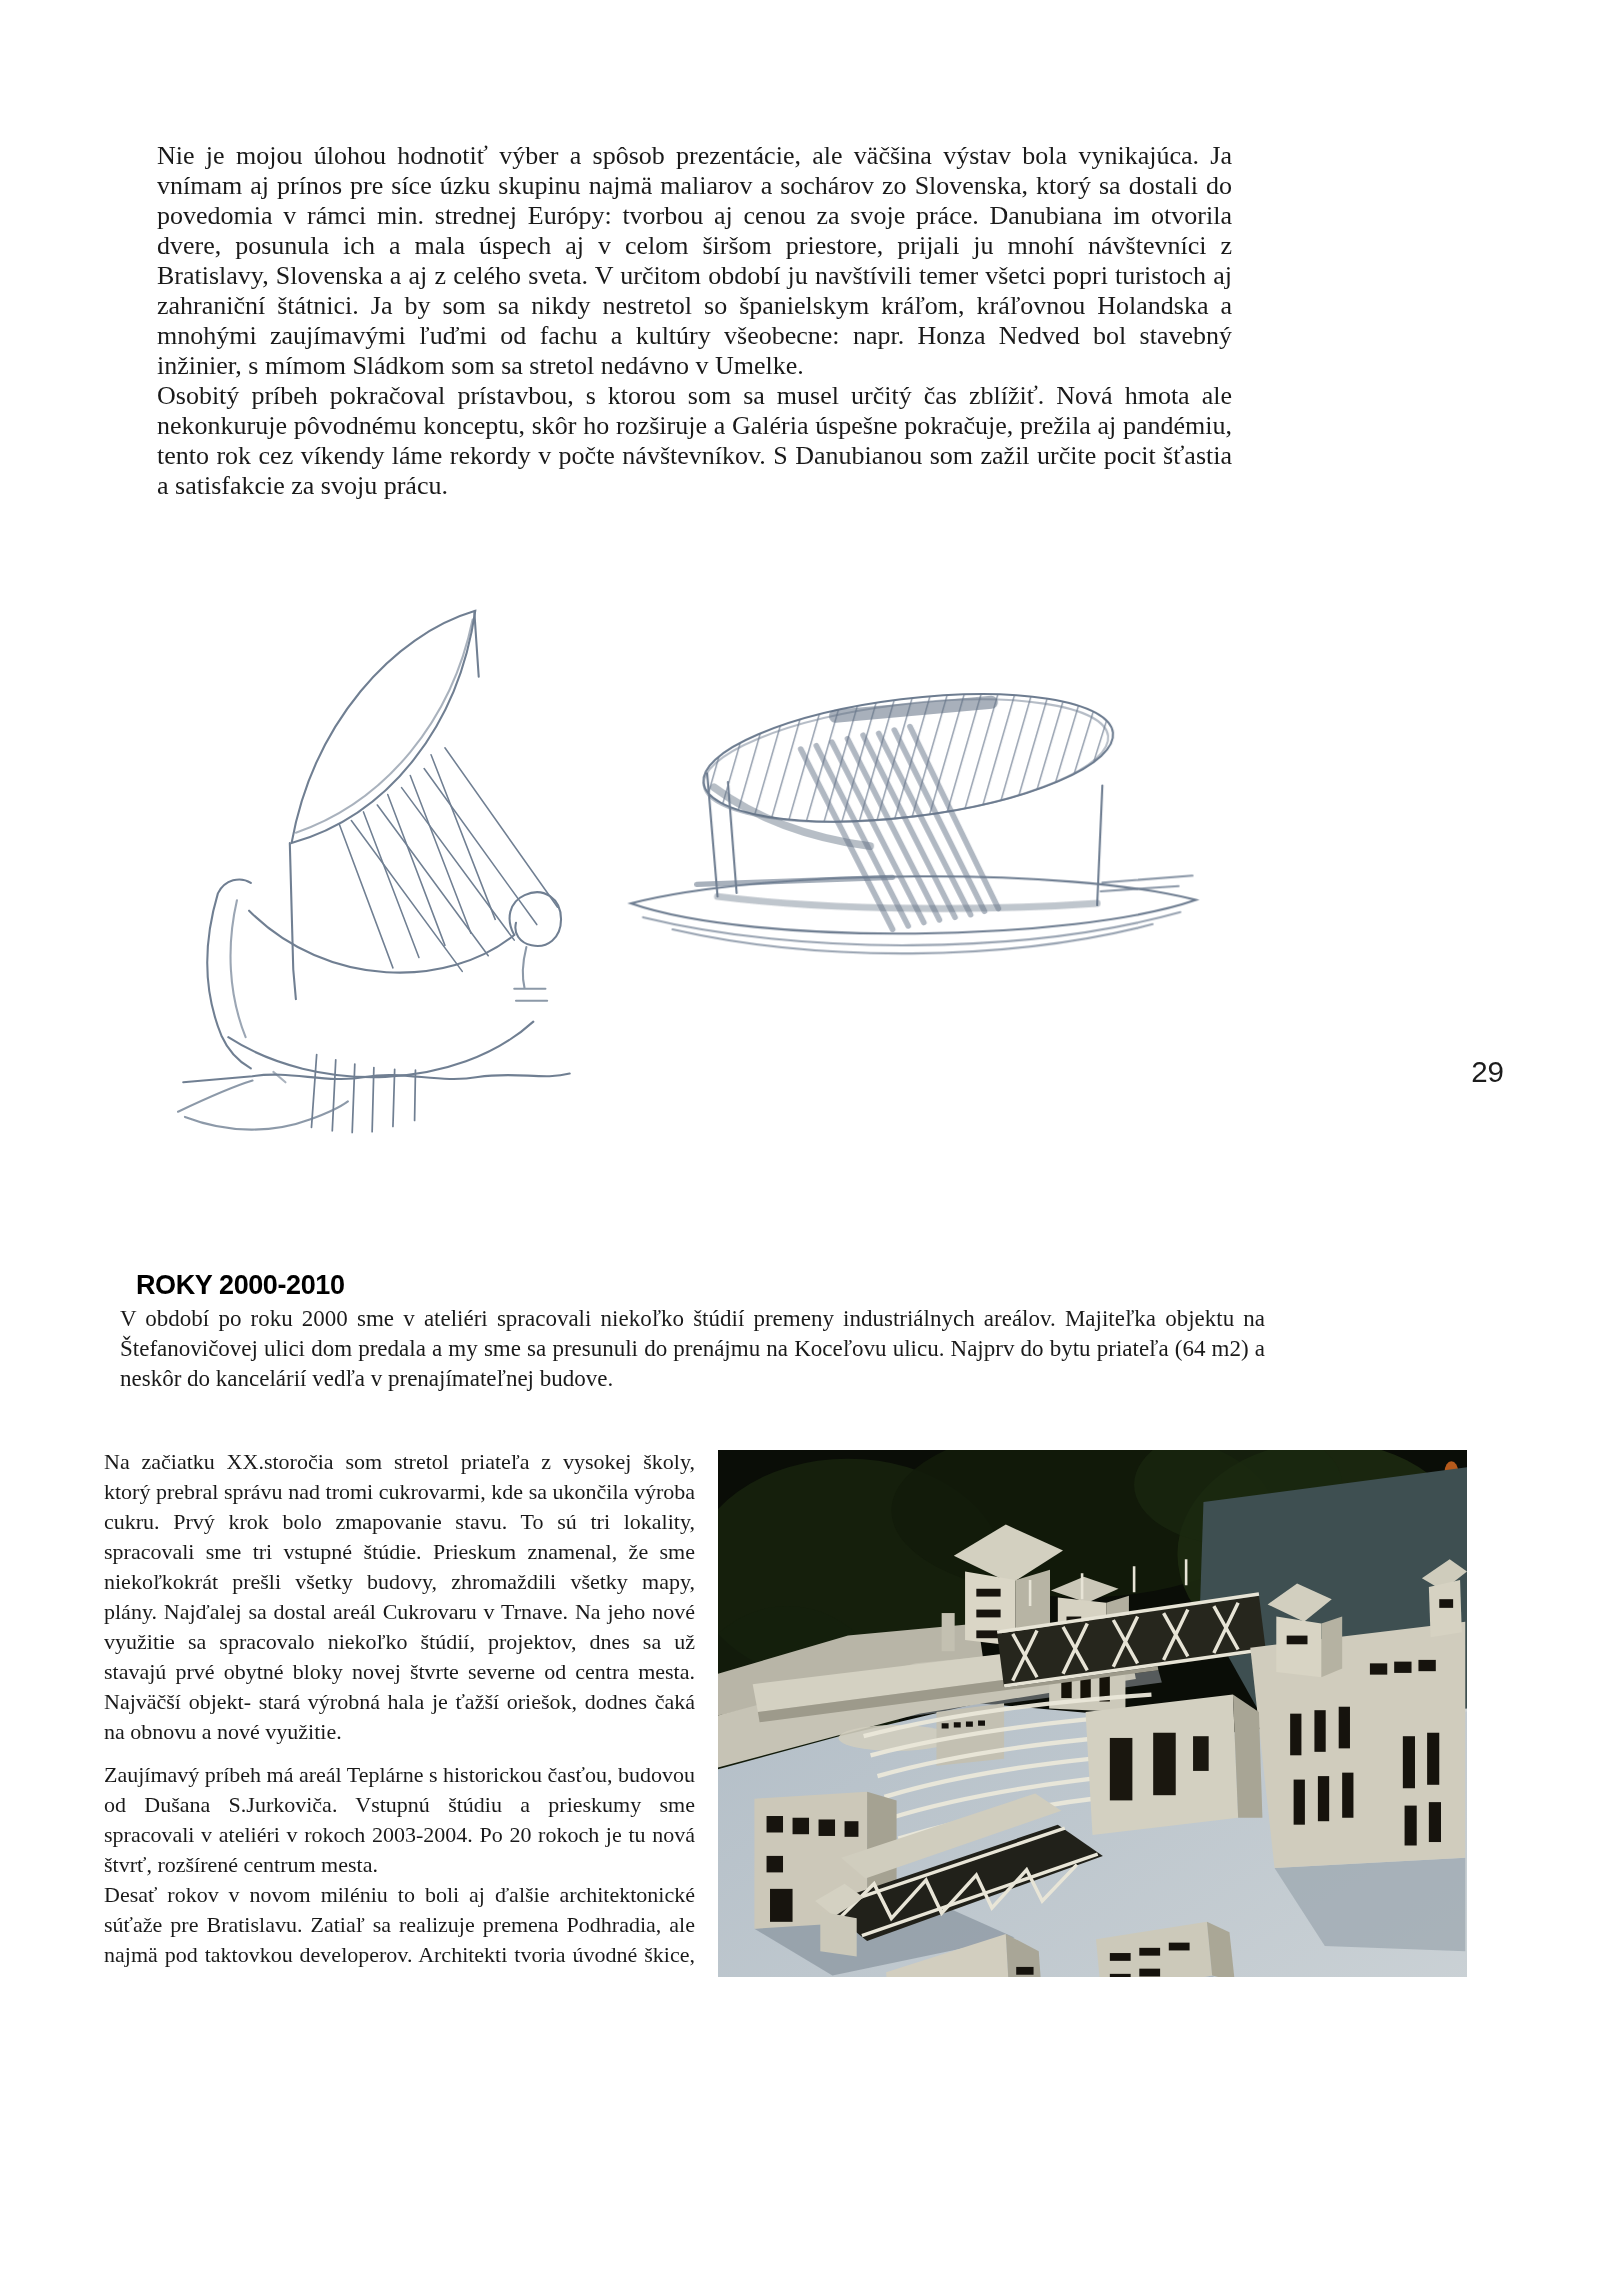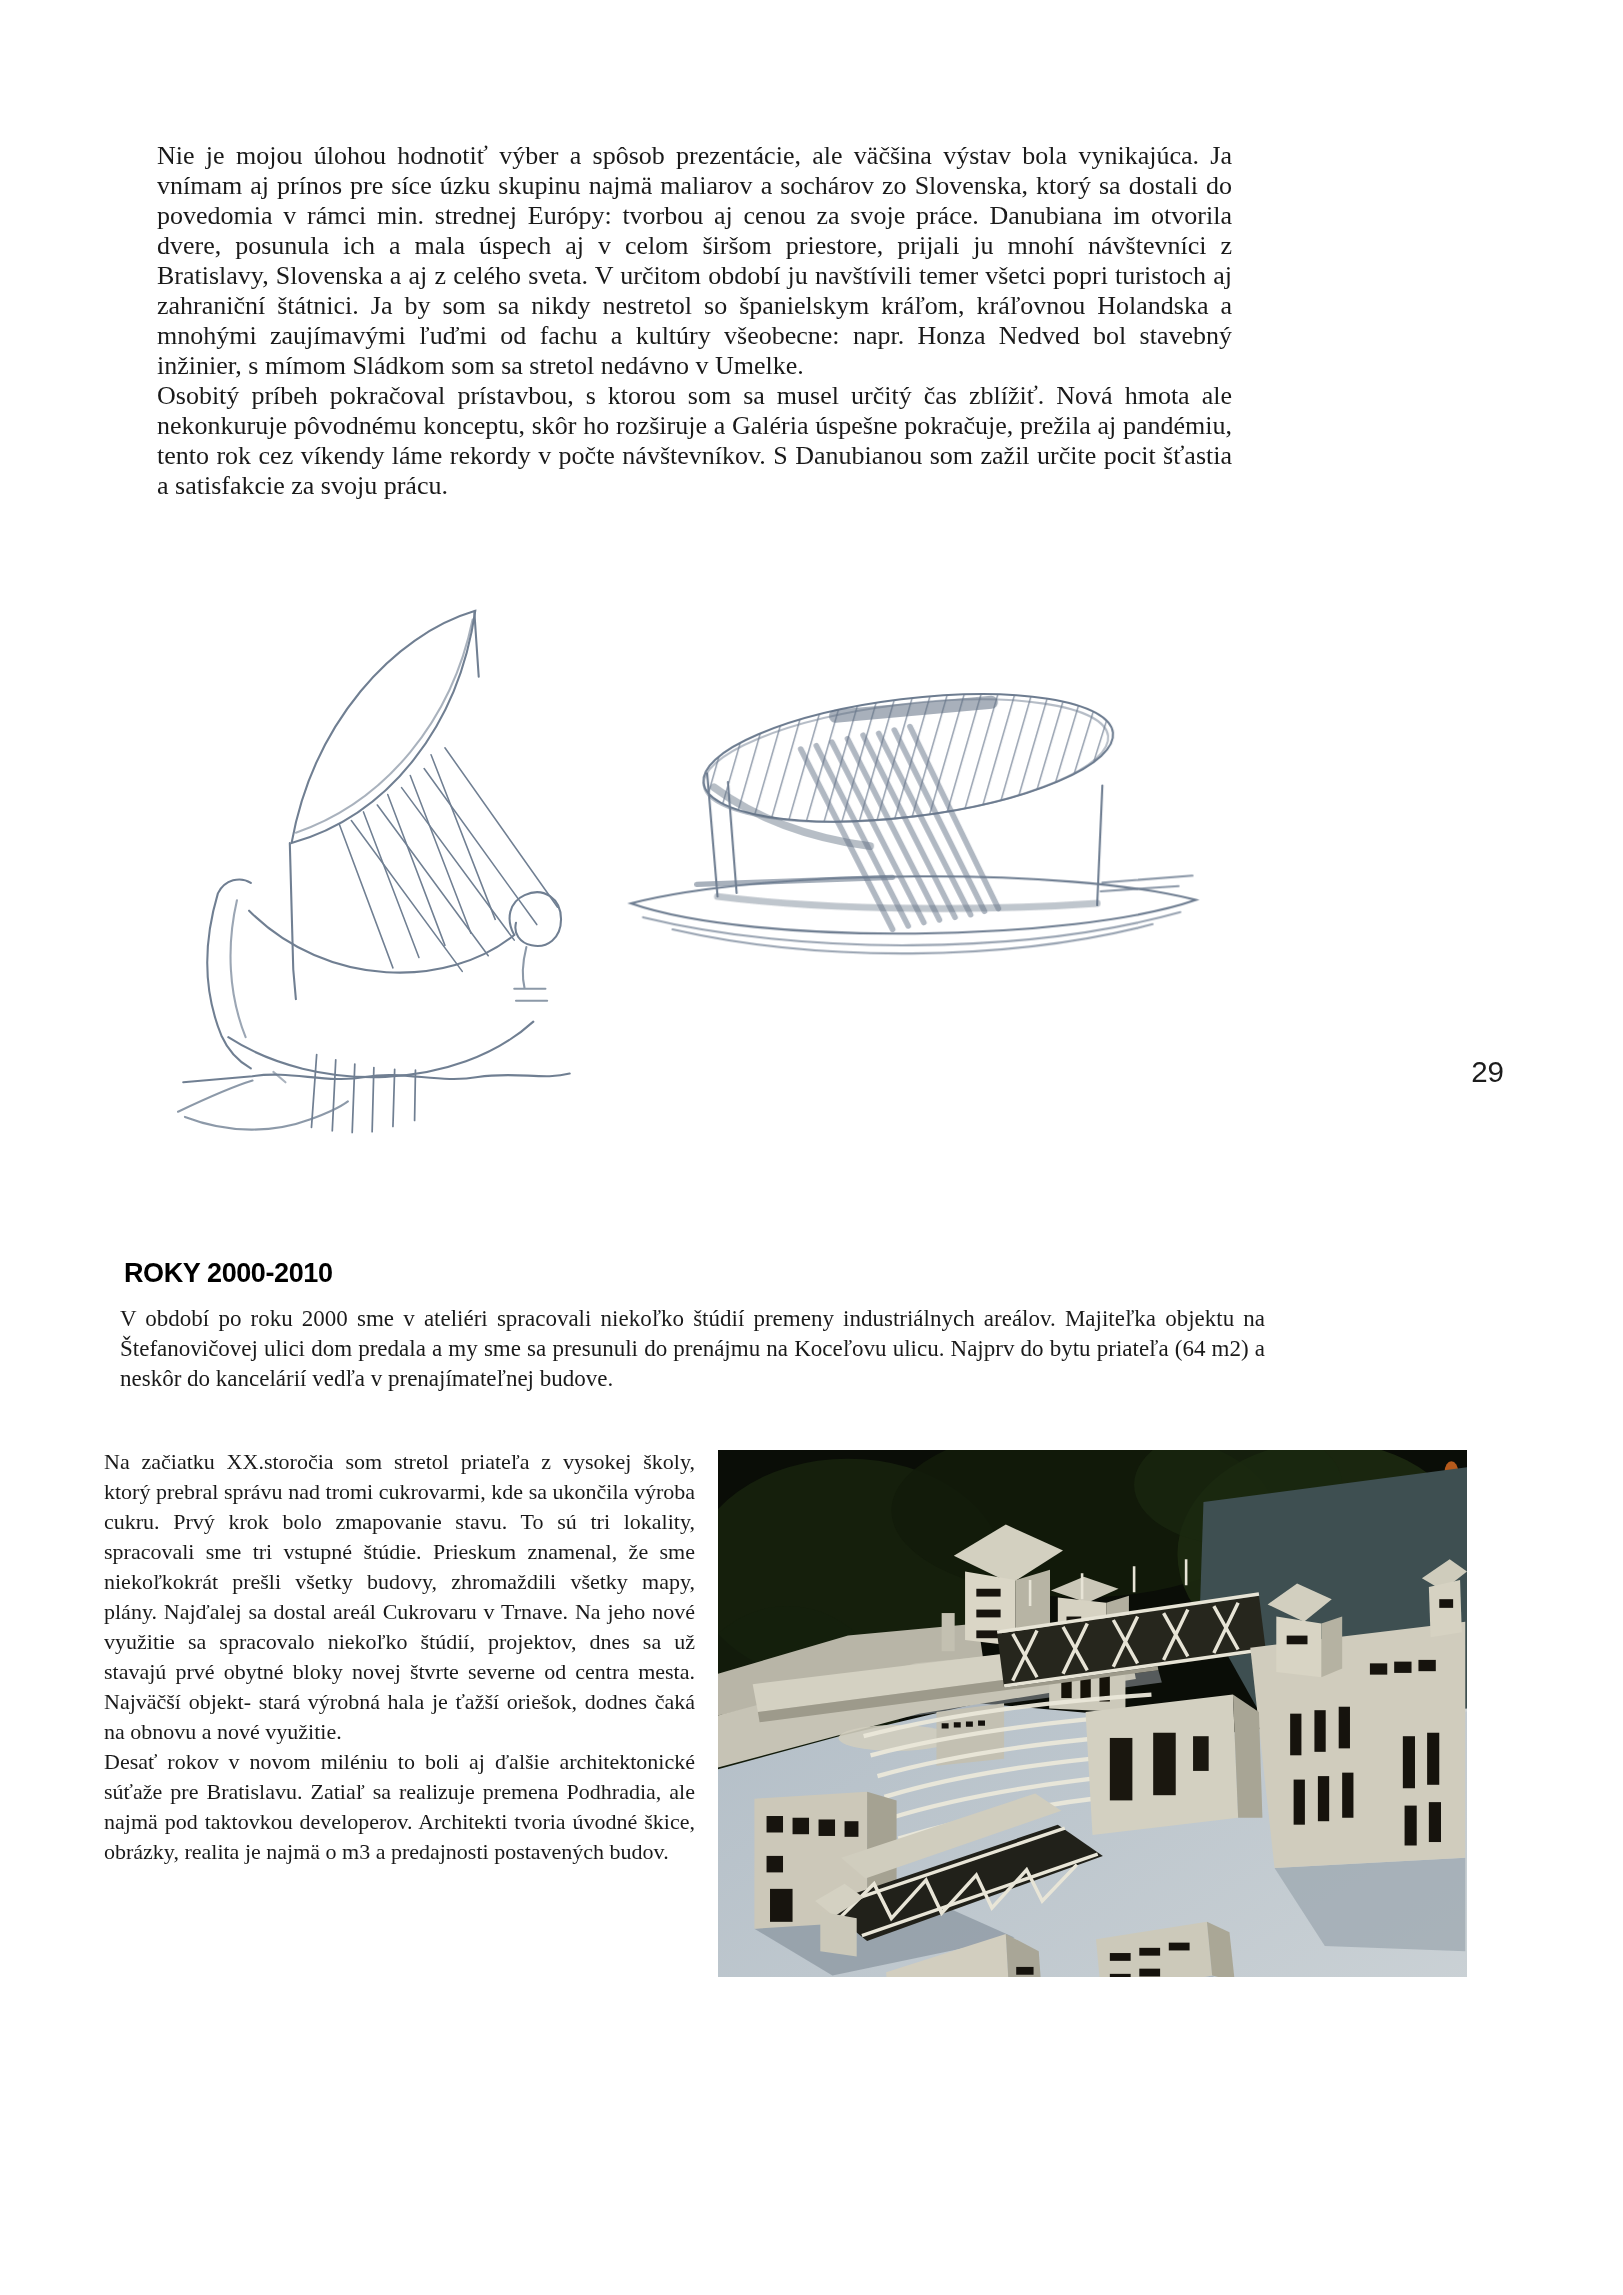--- a/index.html
+++ b/index.html
@@ -8,21 +8,21 @@
   p{margin:0;text-align:justify;hyphens:none;}
   
   .p29-block{position:absolute;left:157px;top:141px;width:1075px;font-size:26px;line-height:30px;}
   .p29-block .para2{}
   .boat-sketch{position:absolute;left:169px;top:597px;width:408px;height:539px;}
   .gallery-sketch{position:absolute;left:617px;top:676px;width:598px;height:291px;}
   .pagenum{position:absolute;font-family:"Liberation Sans", sans-serif;font-size:29.5px;color:#1c1c1c;}
   .pn29{left:1424px;top:1055px;width:80px;text-align:right;}
   .pn30{left:120px;top:2165px;margin-left:14px;}
   
-  .heading{position:absolute;left:120px;top:1254px;margin:4px;
+  .heading{position:absolute;left:120px;top:1254px;margin:16px;
            font-family:"Liberation Sans", sans-serif;font-weight:bold;font-size:27px;
            letter-spacing:-0.4px;color:#000;}
   .intro{position:absolute;left:120px;top:1304px;width:1145px;font-size:23px;line-height:30px;}
   .leftcol{position:absolute;left:104px;top:1447px;width:591px;font-size:22px;line-height:30px;}
   .leftcol .para2{margin-top:13px;}
   .model-photo{position:absolute;left:718px;top:1450px;width:749px;height:706px;}
 </style>
 </head>
 <body>
 
@@ -82,20 +82,21 @@
 
     <div class="pagenum pn29">29</div>
   </section>
 
   <section>
     <h2 class="heading">ROKY 2000-2010</h2>
     <p class="intro">V období po roku 2000 sme v ateliéri spracovali niekoľko štúdií premeny industriálnych areálov. Majiteľka objektu na Štefanovičovej ulici dom predala a my sme sa presunuli do prenájmu na Koceľovu ulicu. Najprv do bytu priateľa (64 m2) a neskôr do kancelárií vedľa v prenajímateľnej budove.</p>
 
     <div class="leftcol">
       <p class="para1">Na začiatku XX.storočia som stretol priateľa z vysokej školy, ktorý prebral správu nad tromi cukrovarmi, kde sa ukončila výroba cukru. Prvý krok bolo zmapovanie stavu. To sú tri lokality, spracovali sme tri vstupné štúdie. Prieskum znamenal, že sme niekoľkokrát prešli všetky budovy, zhromaždili všetky mapy, plány. Najďalej sa dostal areál Cukrovaru v Trnave. Na jeho nové využitie sa spracovalo niekoľko štúdií, projektov, dnes sa už stavajú prvé obytné bloky novej štvrte severne od centra mesta. Najväčší objekt- stará výrobná hala je ťažší oriešok, dodnes čaká na obnovu a nové využitie.</p>
+      <p class="para2">Zaujímavý príbeh má areál Teplárne s historickou časťou, budovou od Dušana S.Jurkoviča. Vstupnú štúdiu a prieskumy sme spracovali v ateliéri v rokoch 2003-2004. Po 20 rokoch je tu nová štvrť, rozšírené centrum mesta.</p>
       <p class="para3">Desať rokov v novom miléniu to boli aj ďalšie architektonické súťaže pre Bratislavu. Zatiaľ sa realizuje premena Podhradia, ale najmä pod taktovkou developerov. Architekti tvoria úvodné škice, obrázky, realita je najmä o m3 a predajnosti postavených budov.</p>
     </div>
 
     <svg class="model-photo" viewBox="0 0 864 814" preserveAspectRatio="none">
       <defs>
         <linearGradient id="ground" x1="0" y1="0" x2="1" y2="1">
           <stop offset="0" stop-color="#b4bfc8"></stop>
           <stop offset="1" stop-color="#cfd5d8"></stop>
         </linearGradient>
       </defs>

